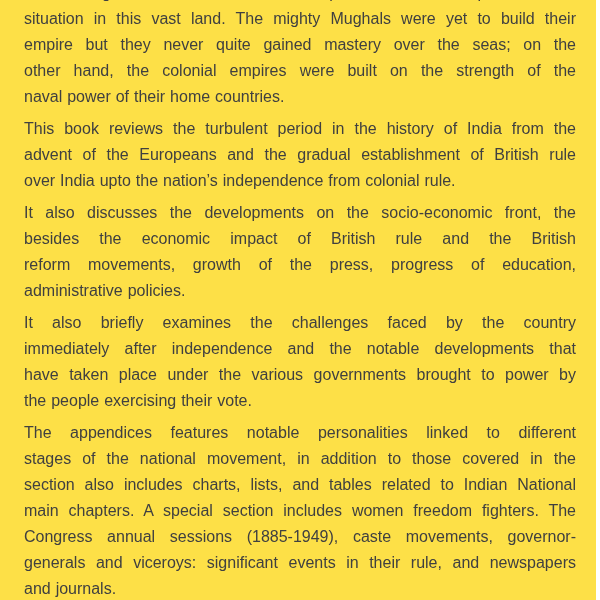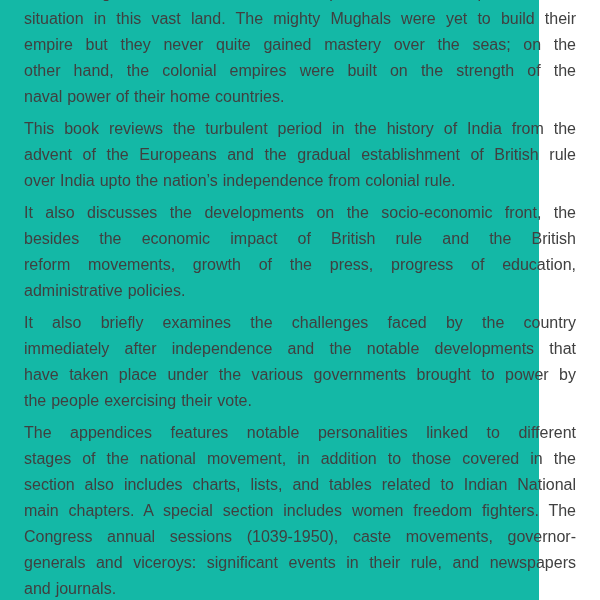--- a/index.html
+++ b/index.html
@@ -5,23 +5,23 @@
   html, body {
     margin: 0;
     padding: 0;
     width: 600px;
     height: 600px;
     overflow: hidden;
     background: #ffffff;
   }
   .page {
     position: relative;
-    width: 539px;
+    width: 596px;
     height: 600px;
-    background: #14b8a6;
+    background: #fde047;
   }
   .text-block {
     position: absolute;
     left: 24px;
     top: -20px;
     width: 552px;
     font-family: "Liberation Sans", sans-serif;
     font-size: 16px;
     line-height: 26px;
     color: #404040;
@@ -67,18 +67,18 @@
         <div class="line">It also briefly examines the challenges faced by the country</div>
         <div class="line">immediately after independence and the notable developments that</div>
         <div class="line">have taken place under the various governments brought to power by</div>
         <div class="line last">the people exercising their vote.</div>
       </div>
       <div class="paragraph">
         <div class="line">The appendices features notable personalities linked to different</div>
         <div class="line">stages of the national movement, in addition to those covered in the</div>
         <div class="line">section also includes charts, lists, and tables related to Indian National</div>
         <div class="line">main chapters. A special section includes women freedom fighters. The</div>
-        <div class="line">Congress annual sessions (1039-1950), caste movements, governor-</div>
+        <div class="line">Congress annual sessions (1885-1949), caste movements, governor-</div>
         <div class="line">generals and viceroys: significant events in their rule, and newspapers</div>
         <div class="line last">and journals.</div>
       </div>
     </div>
 </div>
 
 </body></html>

